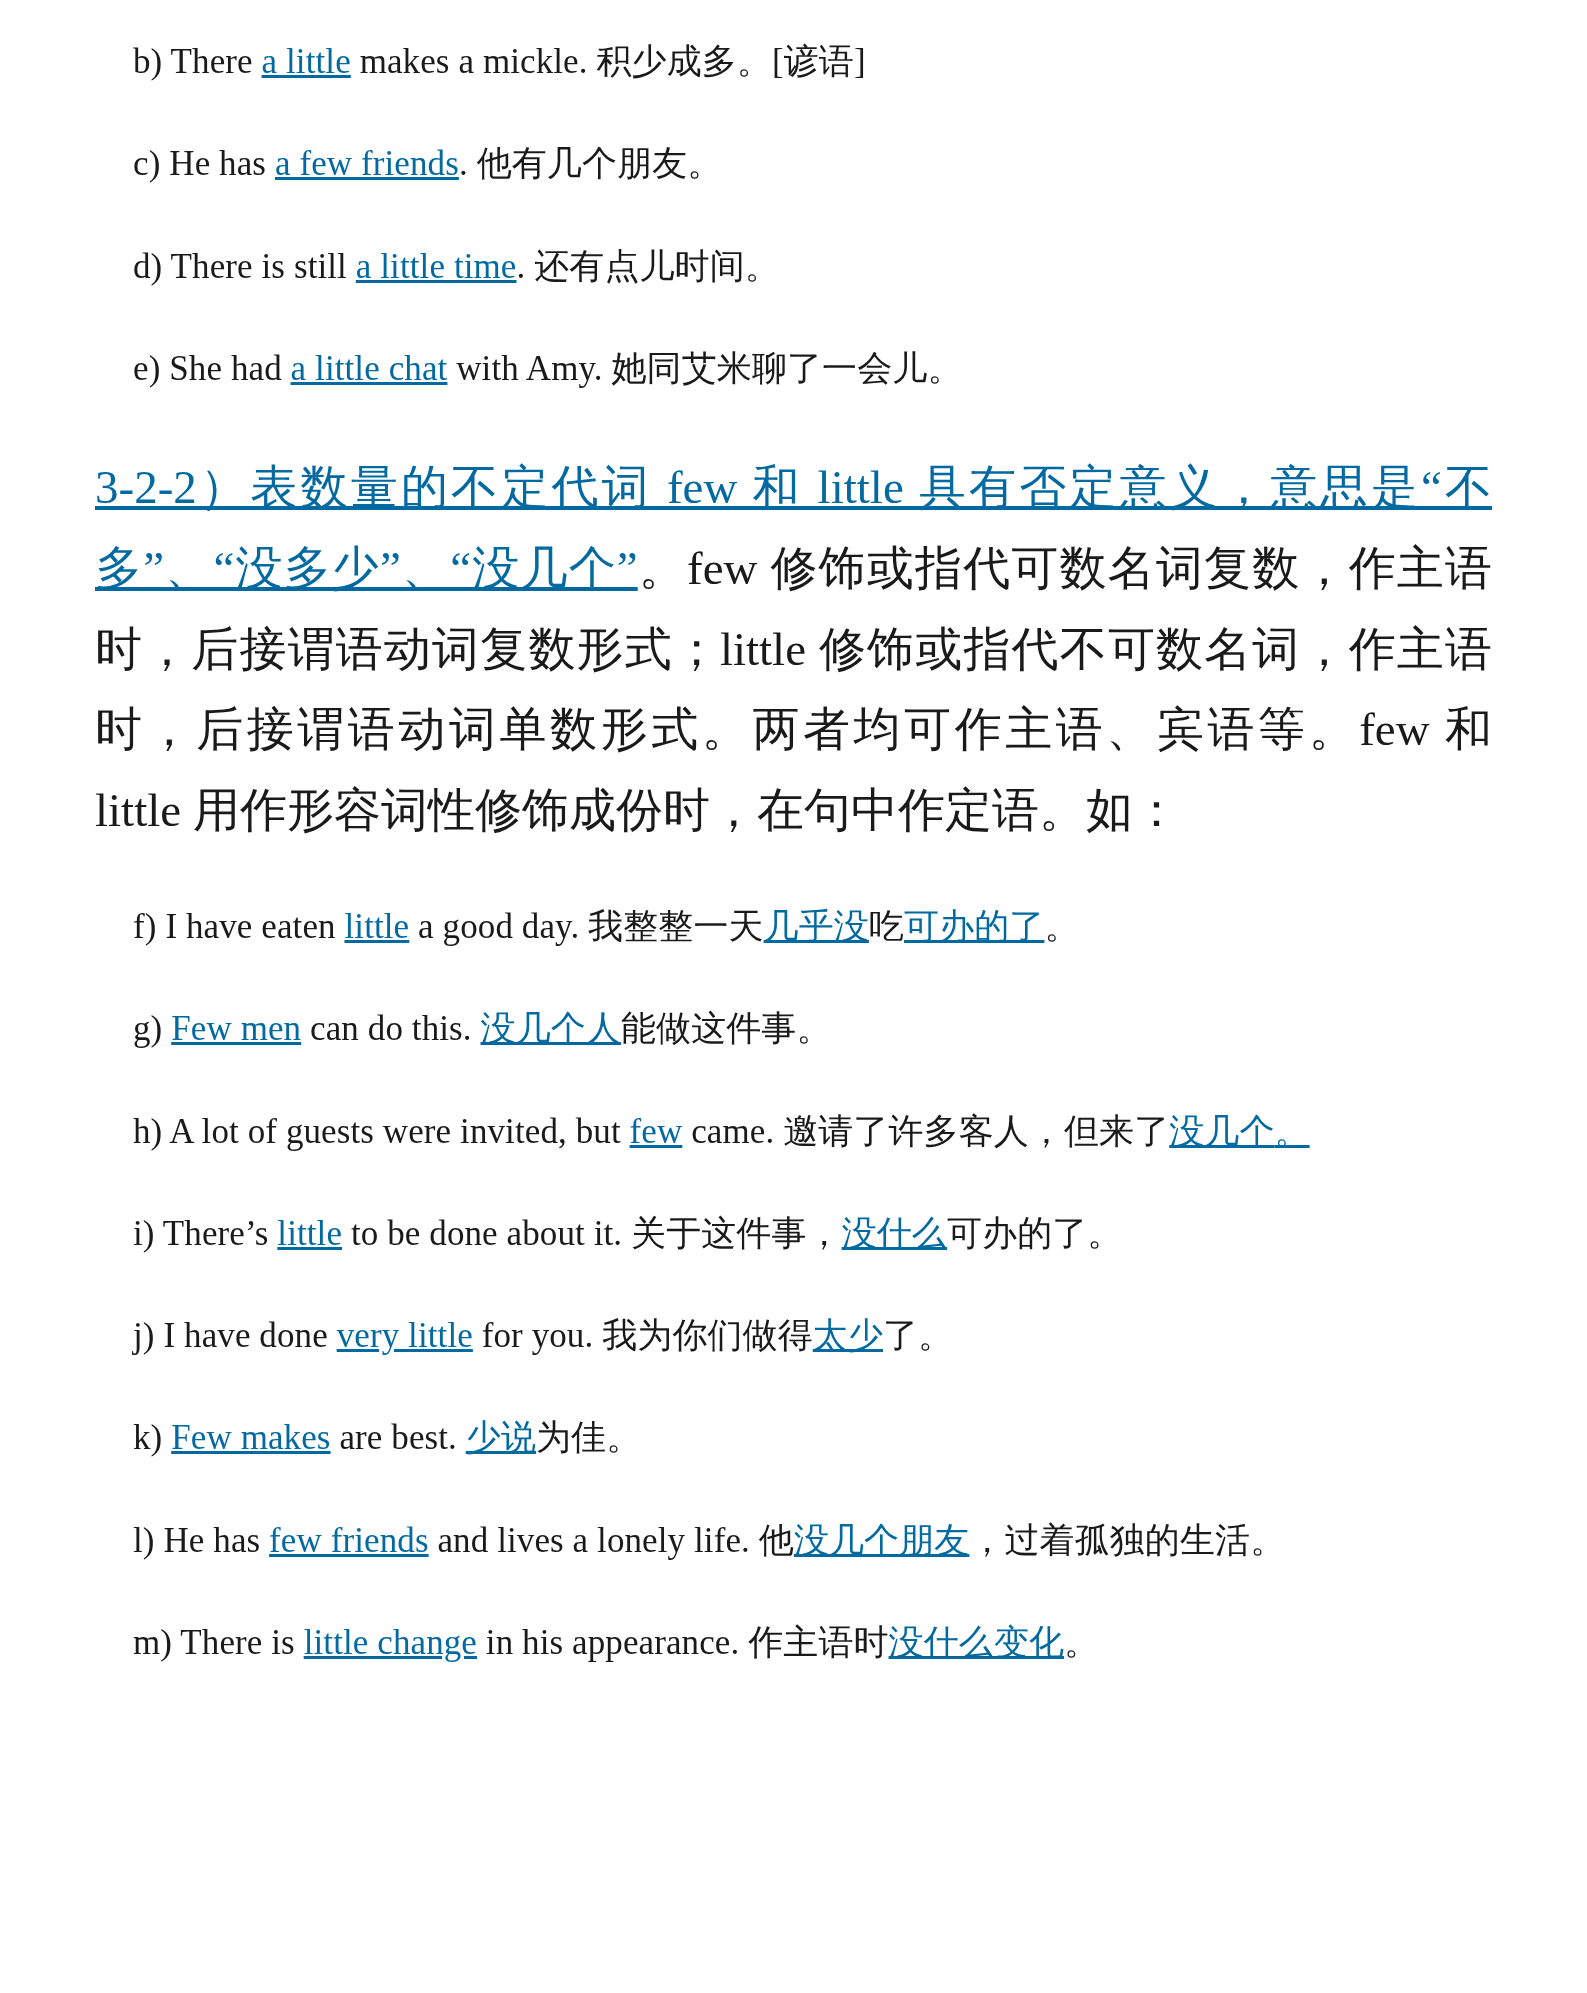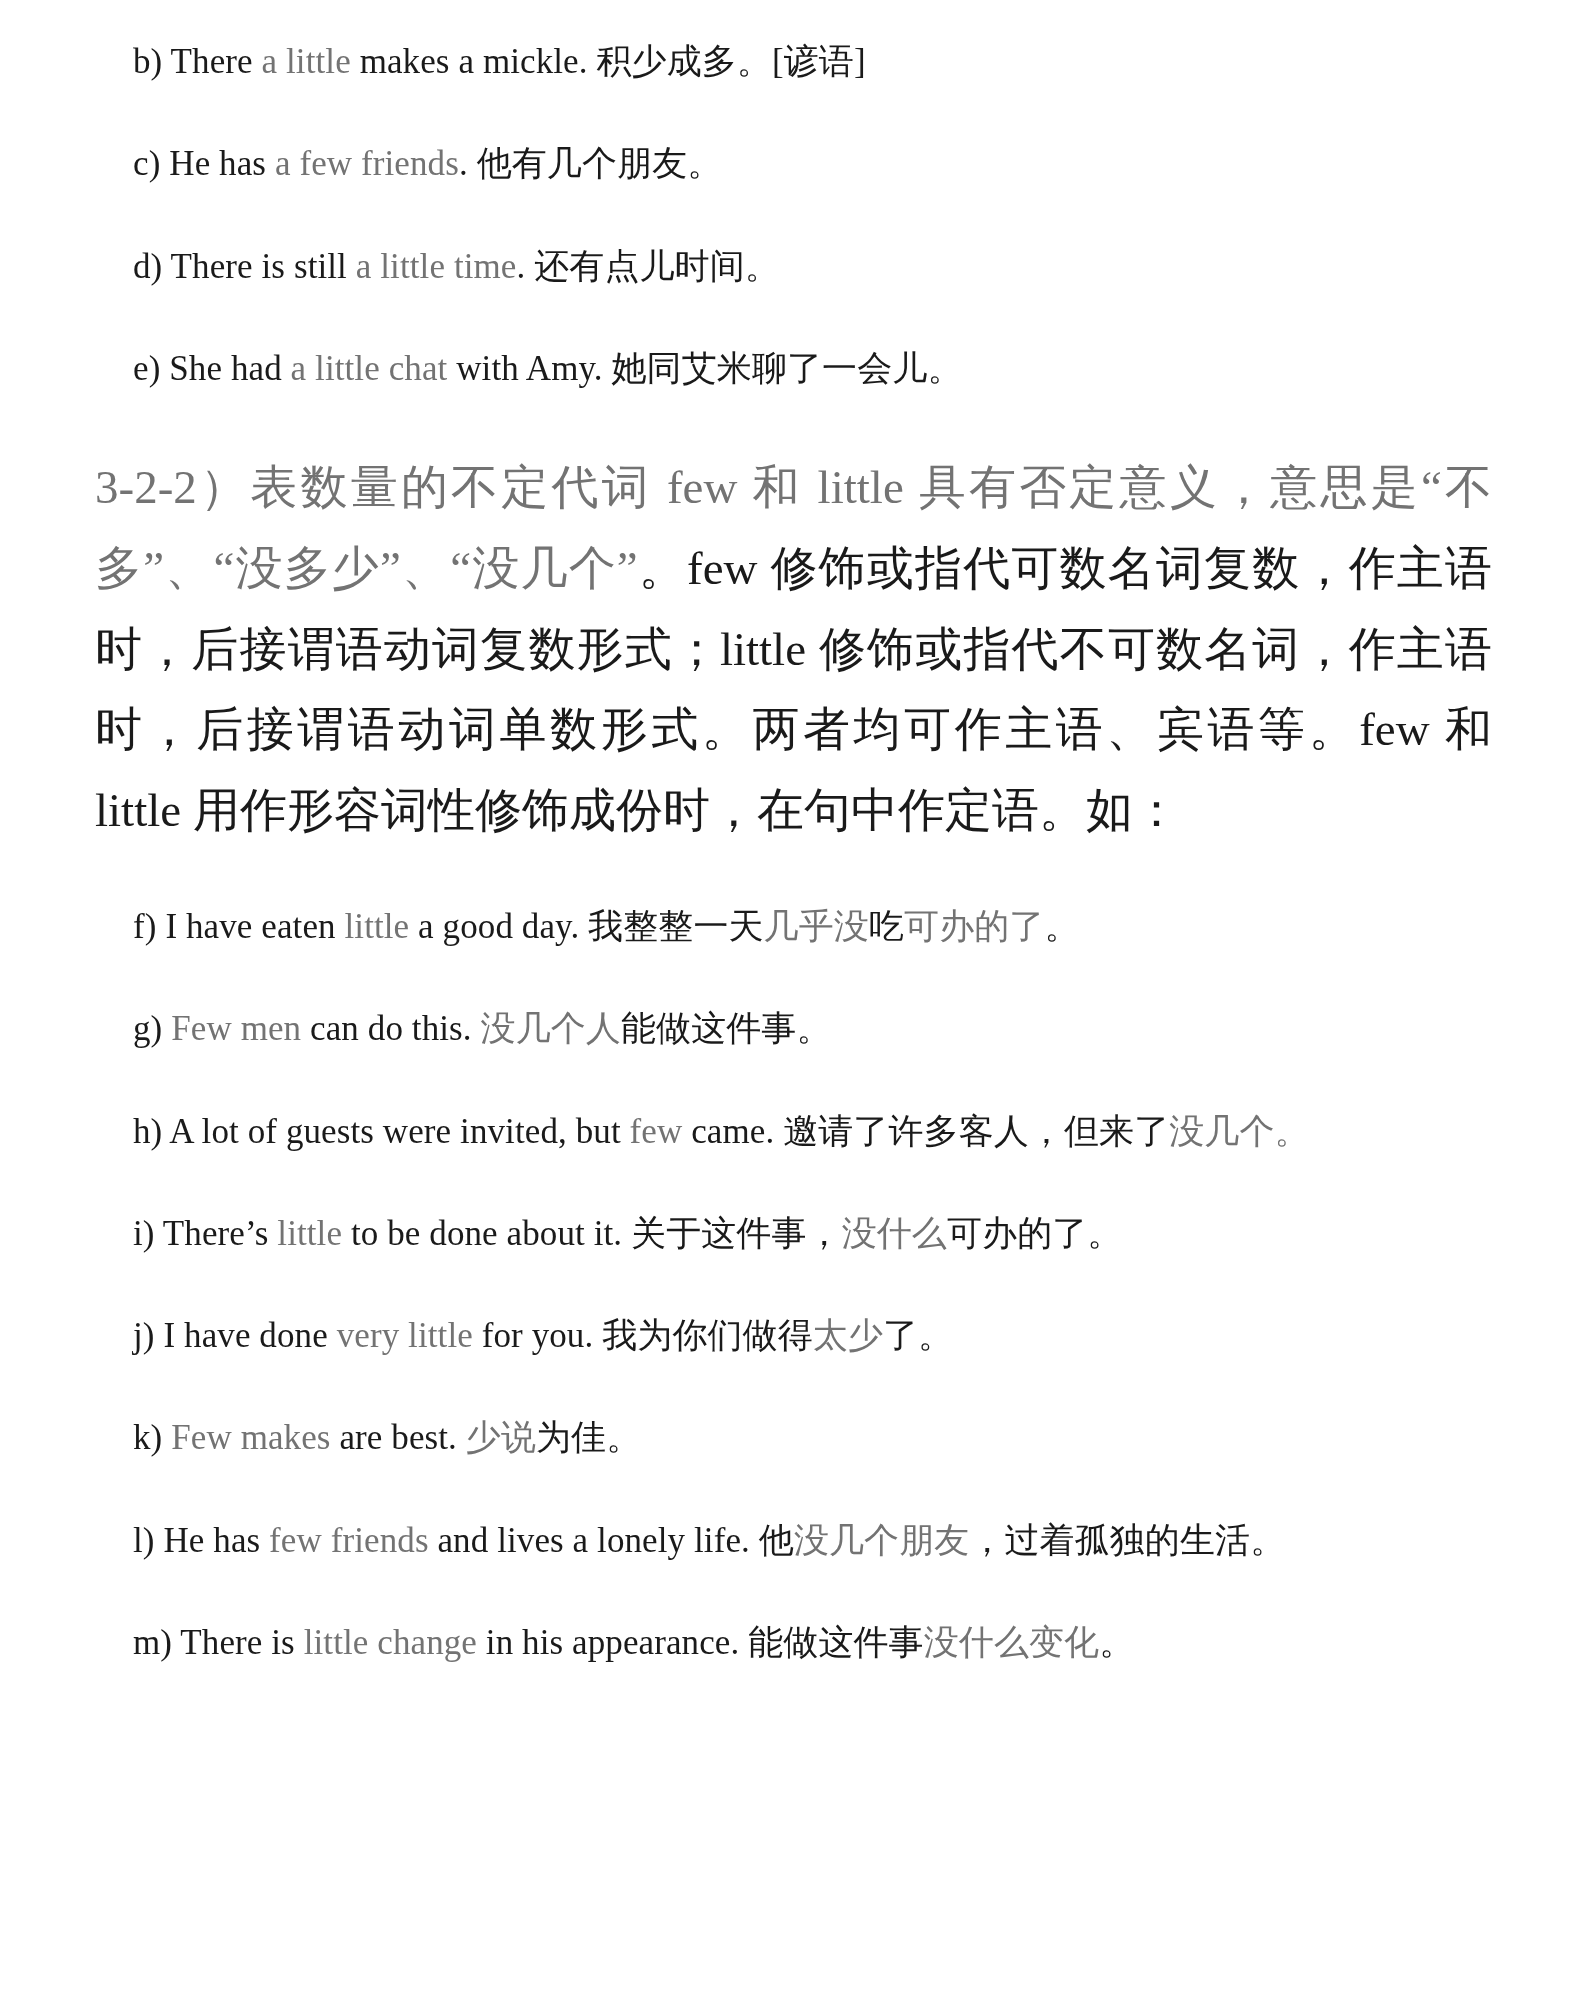--- a/index.html
+++ b/index.html
@@ -29,21 +29,22 @@
     letter-spacing: 0.1px;
   }
   .para {
     font-size: 47px;
     line-height: 1.72;
     margin: 0 0 52px 0;
     text-align: justify;
     text-justify: inter-ideograph;
   }
   .red {
-    color: #737373;
+    color: #0369a1;
+    text-decoration: underline;
   }
   .cn {
     font-family: "Liberation Serif", "DejaVu Serif", serif;
   }
 </style>
 </head>
 <body>
 
 <div class="page">
 
@@ -89,16 +90,16 @@
 
   <p class="ex-line">
     <span>k) </span><span></span><span class="red">Few makes</span><span> are best.</span><span class="cn"> </span><span class="cn red">少说</span><span class="cn">为佳。</span>
   </p>
 
   <p class="ex-line">
     <span>l) </span><span>He has </span><span class="red">few friends</span><span> and lives a lonely life.</span><span class="cn"> 他</span><span class="cn red">没几个朋友</span><span class="cn">，过着孤独的生活。</span>
   </p>
 
   <p class="ex-line">
-    <span>m) </span><span>There is </span><span class="red">little change</span><span> in his appearance.</span><span class="cn"> 能做这件事</span><span class="cn red">没什么变化</span><span class="cn">。</span>
+    <span>m) </span><span>There is </span><span class="red">little change</span><span> in his appearance.</span><span class="cn"> 作主语时</span><span class="cn red">没什么变化</span><span class="cn">。</span>
   </p>
 
 </div>
 
 </body></html>

